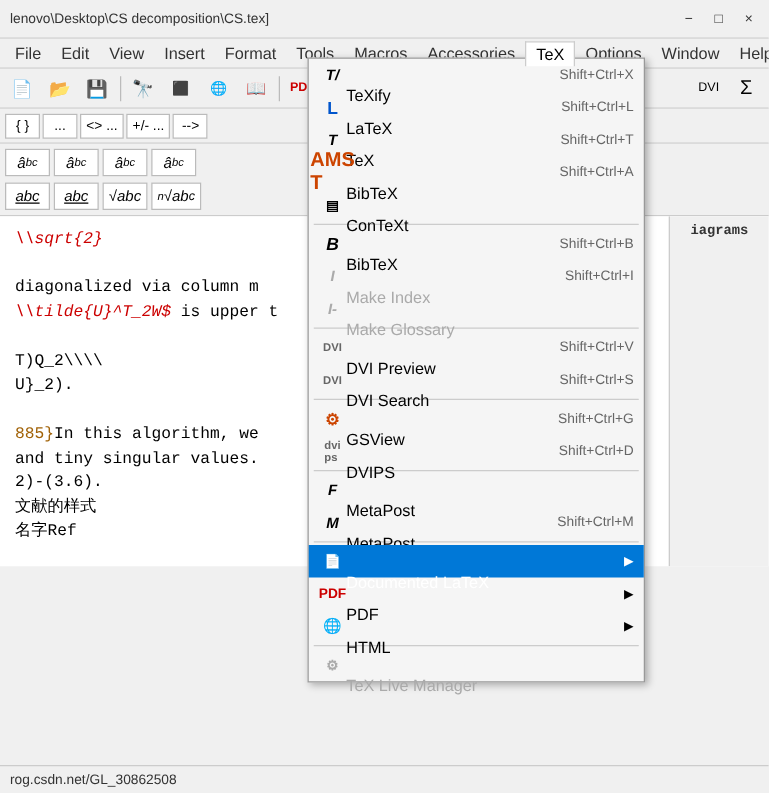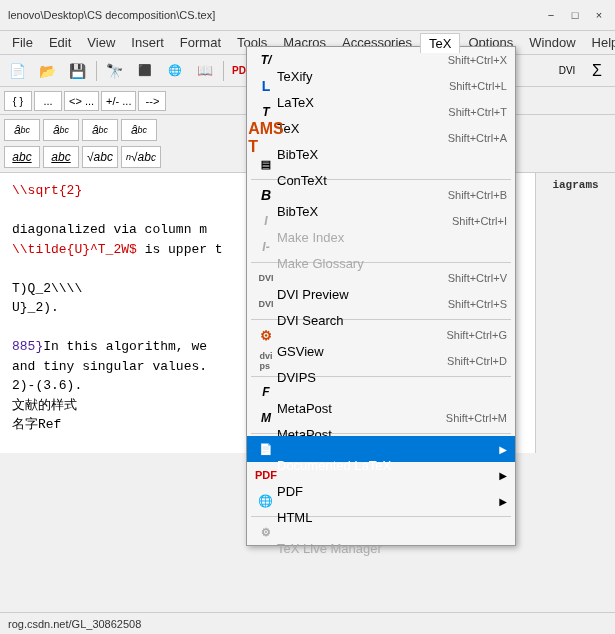--- a/index.html
+++ b/index.html
@@ -148,22 +148,22 @@
       background: #fff;
       padding: 8px 12px;
       font-family: 'Courier New', monospace;
       font-size: 13px;
       line-height: 1.5;
       height: 280px;
       overflow: hidden;
       position: relative;
     }
 
-    .code-red { color: #cc0000; }
-    .code-blue { color: #4c1d95; }
+    .code-red { color: #cc0000; font-style: italic; }
+    .code-blue { color: #a16207; }
     .code-normal { color: #000; margin-top: 18px; }
 
     
     .dropdown-overlay {
       position: absolute;
       top: 0;
       left: 0;
       width: 615px;
       height: 634px;
       z-index: 1000;

